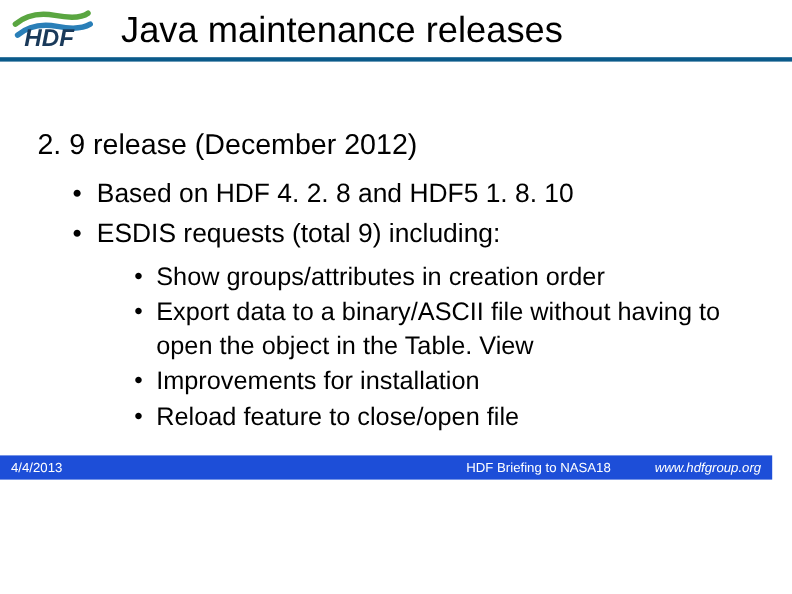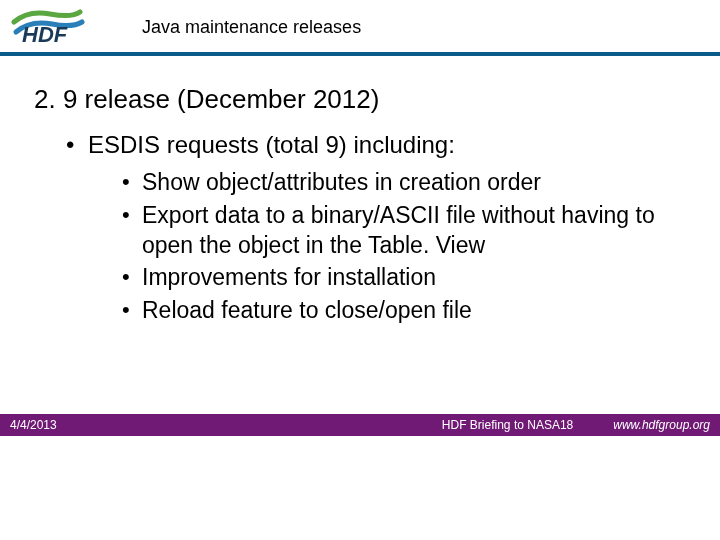--- a/index.html
+++ b/index.html
@@ -1,31 +1,31 @@
 <!DOCTYPE html>
 <html><head>
 <meta charset="utf-8">
 <style>
   * { box-sizing: border-box; margin: 0; padding: 0; }
   html, body { width: 720px; height: 540px; font-family: Arial, Helvetica, sans-serif; background: #fff; color: #000; }
   .slide { width: 720px; height: 436px; position: relative; display: flex; flex-direction: column; }
   .header { display: flex; align-items: center; padding: 8px 10px 6px 10px; gap: 20px; }
   .logo { width: 80px; height: 38px; flex: 0 0 auto; }
-  .title { font-size: 18px; font-weight: 400; flex: 1; margin-left: 32px; }
+  .title { font-size: 33px; font-weight: 400; flex: 1; }
   .rule { height: 4px; background: #0a5a8a; width: 100%; }
   .body { flex: 1; padding: 28px 34px 0 34px; }
-  .section { font-size: 26px; margin-bottom: 14px; }
+  .section { font-size: 26px; margin-bottom: 14px; margin-top: 32px; }
   ul.lvl1 { list-style: none; padding-left: 32px; }
   ul.lvl1 > li { position: relative; font-size: 24px; line-height: 1.35; margin-bottom: 4px; padding-left: 22px; }
   ul.lvl1 > li::before { content: "•"; position: absolute; left: 0; top: 0; font-size: 24px; }
   ul.lvl2 { list-style: none; padding-left: 34px; margin-top: 6px; }
   ul.lvl2 > li { position: relative; font-size: 23px; line-height: 1.32; margin-bottom: 2px; padding-left: 20px; }
   ul.lvl2 > li::before { content: "•"; position: absolute; left: 0; top: 0; font-size: 22px; }
   .bold { font-weight: 400; }
-  .footer { position: absolute; bottom: 0; left: 0; right: 0; height: 22px; background: #701a75; color: #fff; font-size: 12px; display: flex; align-items: center; padding: 0 10px; }
+  .footer { position: absolute; bottom: 0; left: 0; right: 18px; height: 22px; background: #1d4ed8; color: #fff; font-size: 12px; display: flex; align-items: center; padding: 0 10px; }
   .f-left { flex: 0 0 auto; }
   .f-center { flex: 1; text-align: right; }
   .f-page { flex: 0 0 auto; margin-right: 40px; }
   .f-url { flex: 0 0 auto; font-style: italic; }
 </style>
 </head>
 <body>
 
 <div class="slide">
   <div class="header">
@@ -37,23 +37,26 @@
       </svg>
     </div>
     <div class="title">Java maintenance releases</div>
   </div>
   <div class="rule"></div>
 
   <div class="body">
     <div class="section">2. 9 release (December 2012)</div>
     <ul class="lvl1">
       <li>
+        <span>Based on HDF 4. 2. 8 and HDF5 1. 8. 10</span>
+      </li>
+      <li>
         <span class="bold">ESDIS requests</span><span> (total 9) including:</span>
         <ul class="lvl2">
-          <li><span>Show object/attributes in creation order</span></li>
+          <li><span>Show groups/attributes in creation order</span></li>
           <li><span>Export data to a binary/ASCII file without having to open the object in the Table. View</span></li>
           <li><span>Improvements for installation</span></li>
           <li><span>Reload feature to close/open file</span></li>
         </ul>
       </li>
     </ul>
   </div>
 
   <div class="footer">
     <div class="f-left">4/4/2013</div>

